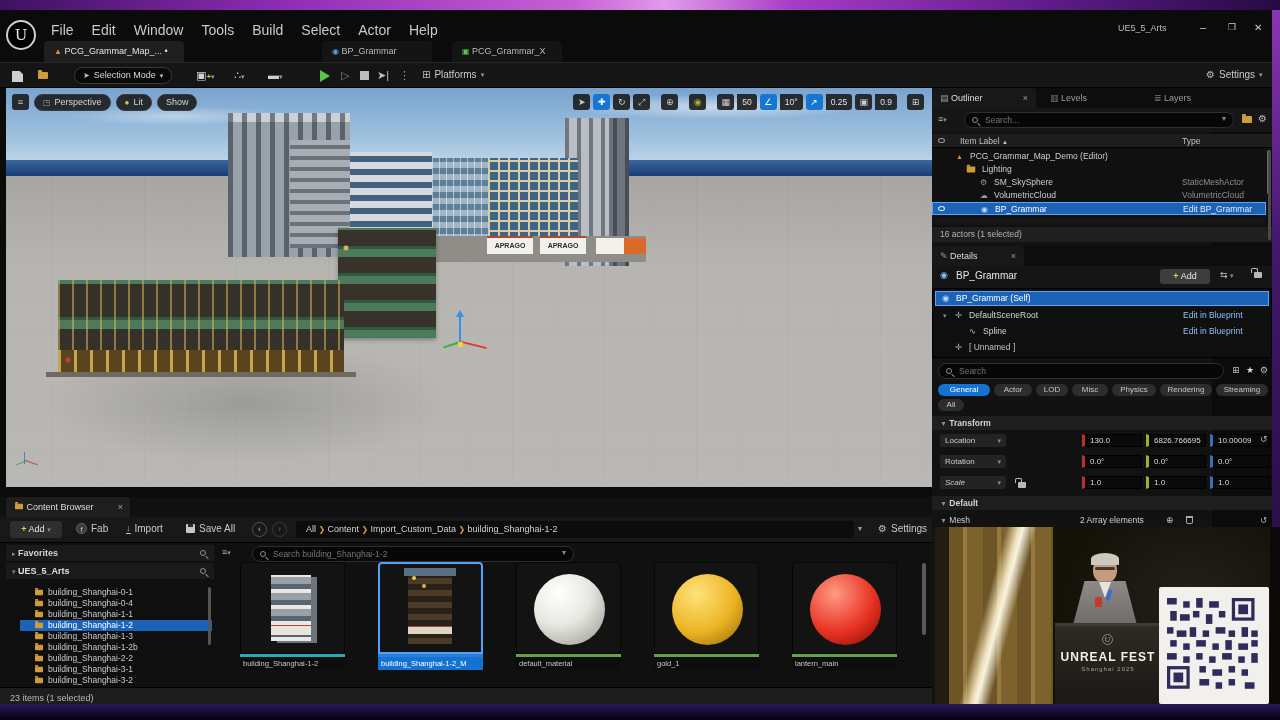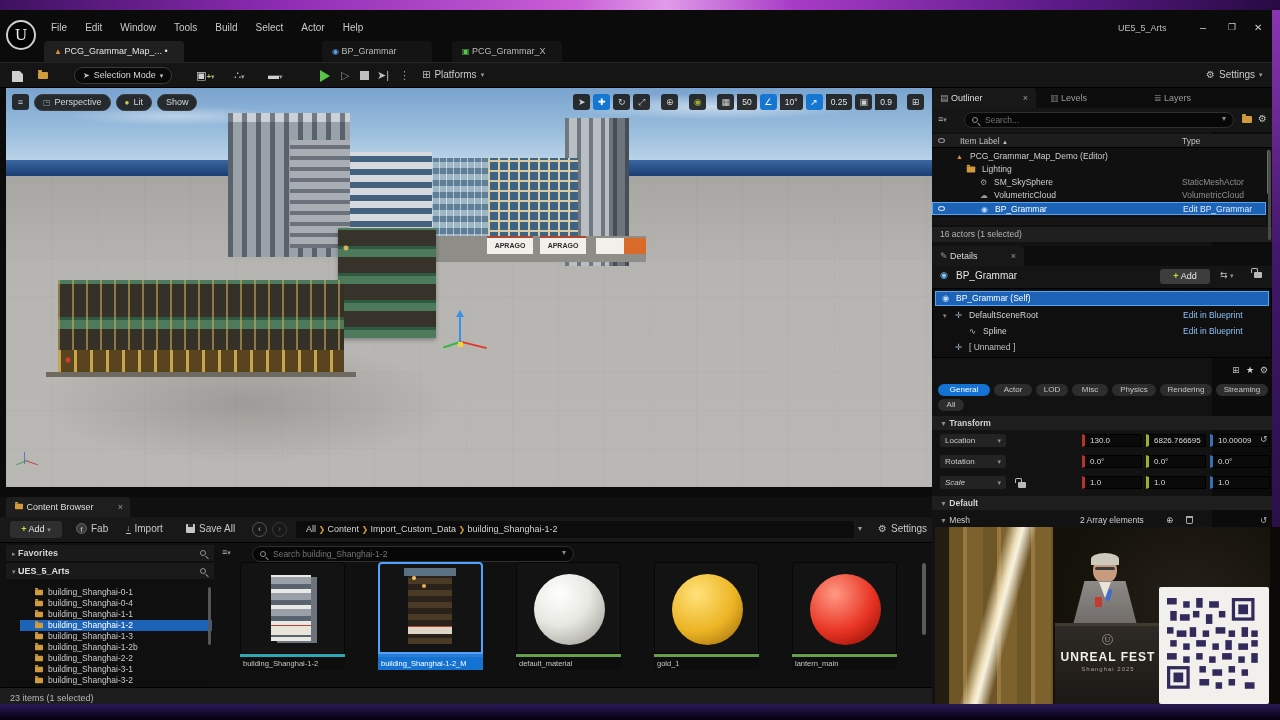--- a/index.html
+++ b/index.html
@@ -10,21 +10,21 @@
   
   .stream-top { position:absolute; left:0; top:0; width:1280px; height:10px;
     background:linear-gradient(90deg,#3d1160,#8e2cb4 22%,#c95fd6 45%,#e09bea 52%,#a83bc6 62%,#5e1b8a 82%,#260a42); }
   .stream-bottom { position:absolute; left:0; top:704px; width:1280px; height:16px;
     background:linear-gradient(180deg,#2a1a55,#0e0726 70%,#05020e); }
   .stream-right { position:absolute; left:1272px; top:10px; width:8px; height:694px;
     background:linear-gradient(180deg,#8a35b2,#41176a 35%,#1c0b33); }
 
   
   .editor { position:absolute; left:0; top:10px; width:1272px; height:694px; background:#0b0b0b; }
-  .menu-item { color:#c9c9c9; font-size:10px; padding:3px 9px; cursor:default; }
+  .menu-item { color:#c9c9c9; font-size:14px; padding:3px 9px; cursor:default; }
   .tab { position:absolute; height:21px; line-height:21px; font-size:9px; color:#b9b9b9;
     padding:0 10px; background:#141414; border-radius:4px 4px 0 0; white-space:nowrap; }
   .tab.active { background:#1f1f1f; color:#e4e4e4; }
   .pill { background:rgba(22,22,22,.85); border:1px solid #3a3a3a; border-radius:9px;
     color:#d6d6d6; font-size:9px; height:17px; line-height:15px; padding:0 8px; display:inline-flex; align-items:center; gap:4px; }
   .tbtn { color:#c9c9c9; font-size:10px; display:inline-flex; align-items:center; gap:4px; }
 
   
   .i-search { display:inline-block; width:6px; height:6px; border:1px solid #8f8f8f; border-radius:50%; position:relative; }
   .i-search::after { content:''; position:absolute; width:4px; height:1px; background:#8f8f8f; transform:rotate(45deg); left:4px; top:6px; }
@@ -331,20 +331,24 @@
           <span style="position:absolute;left:48px;">Spline</span>
           <span style="position:absolute;left:248px;color:#8ec0f5;">Edit in Blueprint</span>
         </div>
         <div style="position:absolute;left:2px;top:51px;width:334px;height:15px;color:#c2c2c2;font-size:8.5px;line-height:15px;">
           <span style="position:absolute;left:20px;color:#9ab0c8;">✛</span>
           <span style="position:absolute;left:34px;">[ Unnamed ]</span>
         </div>
       </div>
 
       <div style="position:absolute;left:0;top:274px;width:340px;height:20px;">
+        <div style="position:absolute;left:6px;top:1px;width:286px;height:16px;background:#070707;border:1px solid #2e2e2e;border-radius:8px;">
+          <span class="i-search" style="position:absolute;left:7px;top:4px;"></span>
+          <input style="position: absolute; left: 20px; top: 0px; width: 250px; height: 14px; background: transparent; border: none; outline: none; color: rgb(207, 207, 207); font-size: 8.5px; font-family: inherit;" placeholder="Search">
+        </div>
         <span style="position:absolute;left:300px;top:3px;color:#bdbdbd;font-size:9px;">⊞</span>
         <span style="position:absolute;left:314px;top:3px;color:#d8d8d8;font-size:9px;">★</span>
         <span style="position:absolute;left:328px;top:3px;color:#bdbdbd;font-size:9px;">⚙</span>
       </div>
 
       <div>
         <span class="cat on" style="left:6px;top:296px;width:52px;">General</span>
         <span class="cat" style="left:62px;top:296px;width:38px;">Actor</span>
         <span class="cat" style="left:104px;top:296px;width:32px;">LOD</span>
         <span class="cat" style="left:140px;top:296px;width:36px;">Misc</span>

